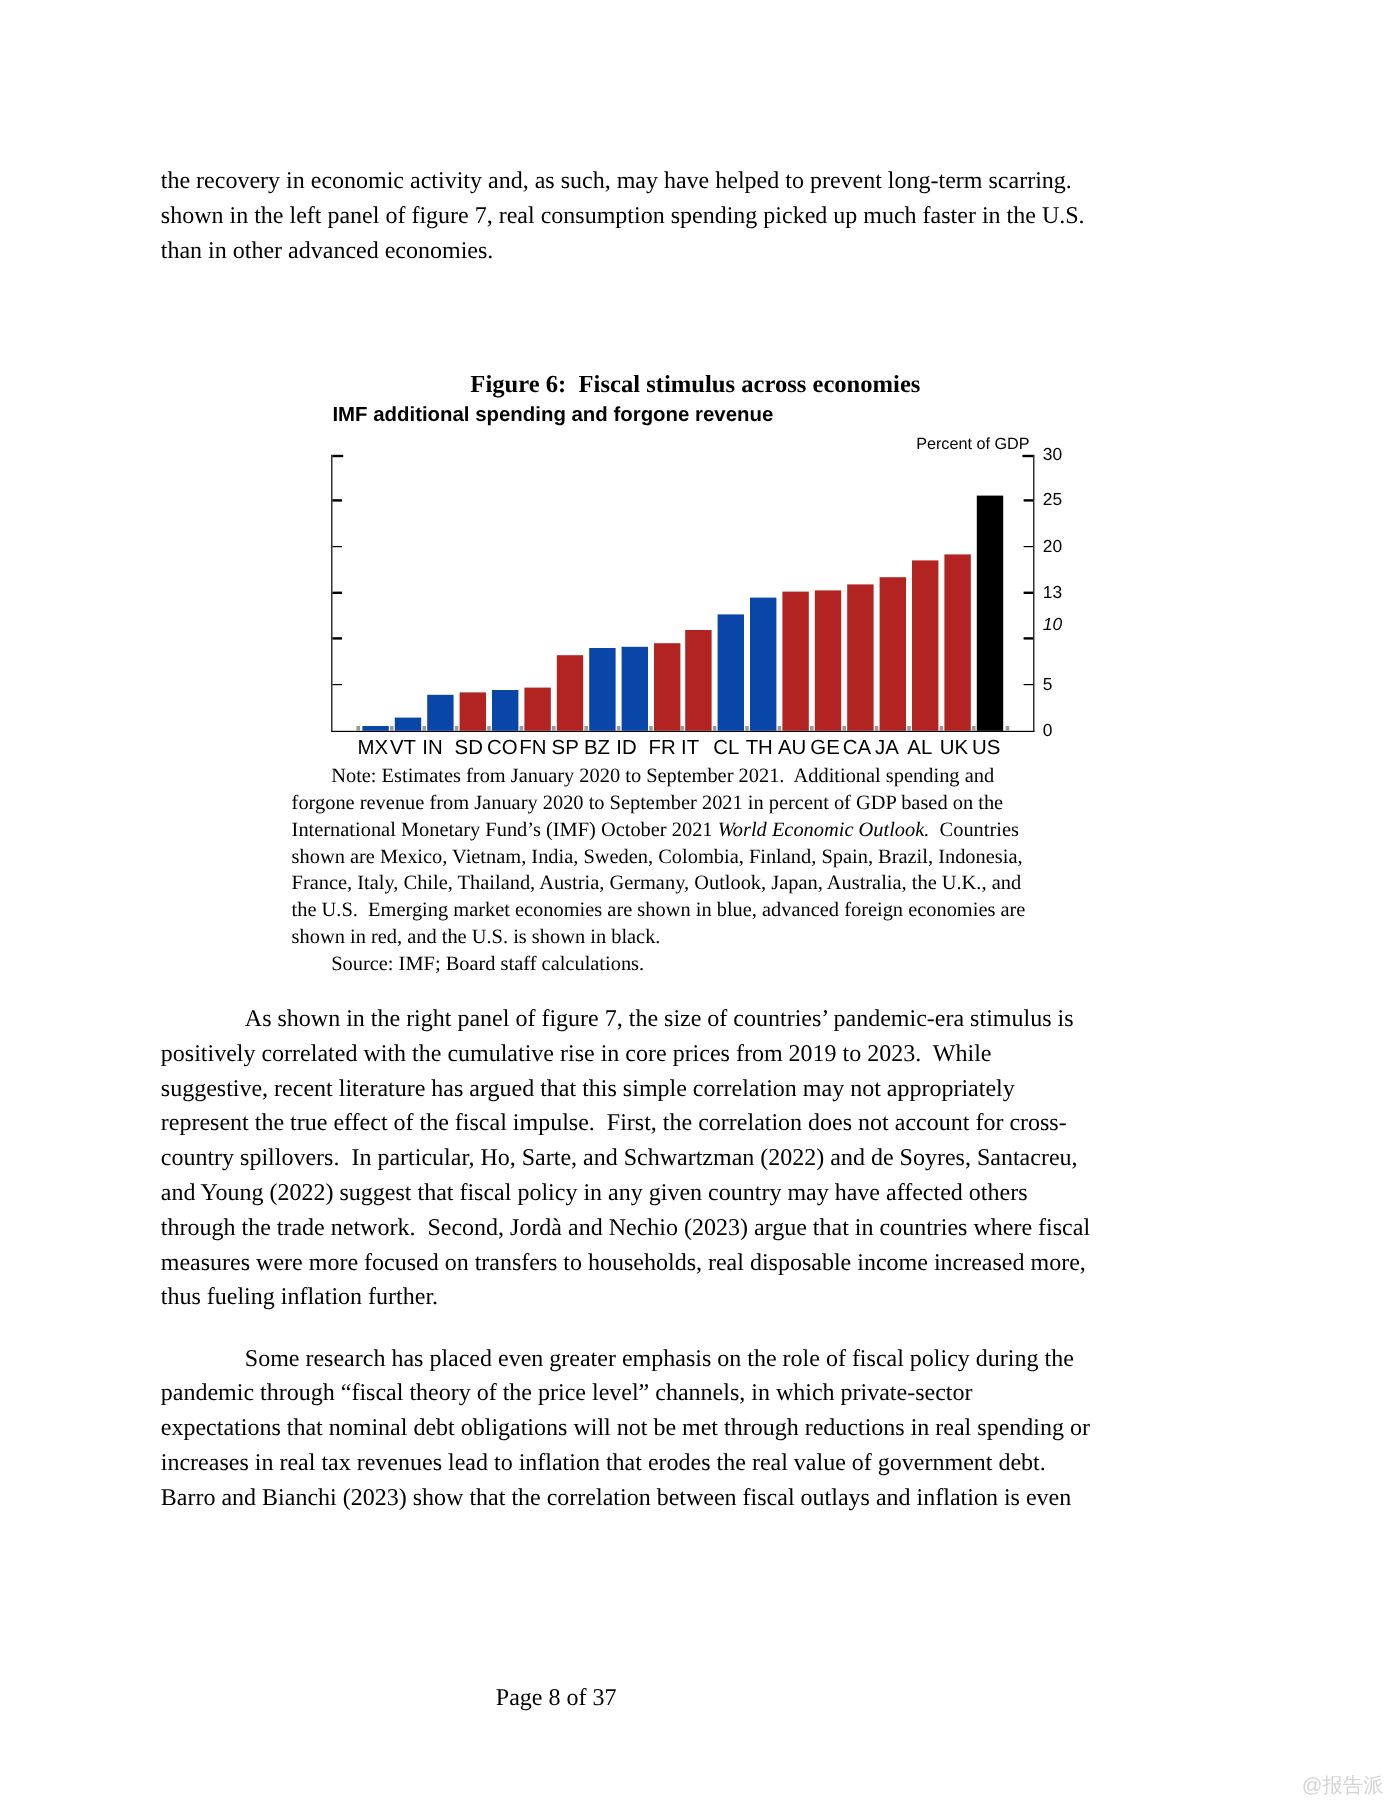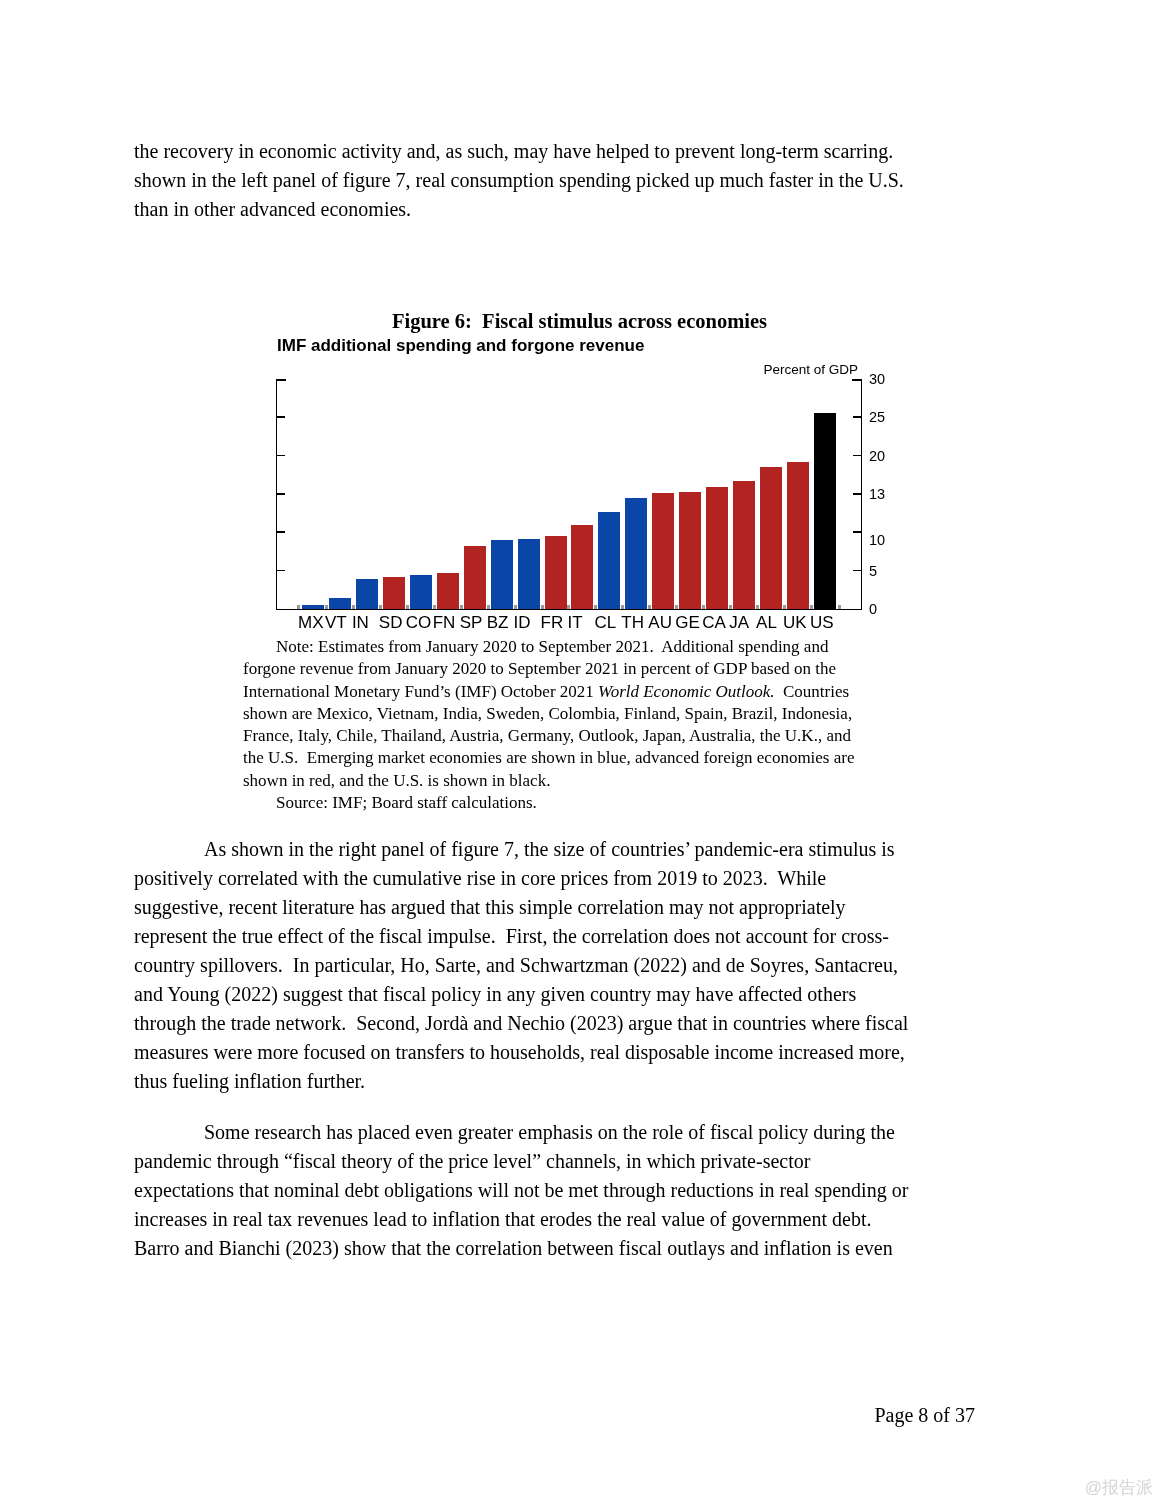--- a/index.html
+++ b/index.html
@@ -34,21 +34,21 @@
     position:absolute;top:-17px;right:3px;
     font-family:"Liberation Sans",sans-serif;font-size:13.5px;
   }
   .xlab{
     position:absolute;top:234px;width:30px;text-align:left;
     font-family:"Liberation Sans",sans-serif;font-size:17px;
   }
   .note{position:absolute;left:243px;top:636px;width:710px;font-size:17px;line-height:22.3px;}
   .nline{white-space:pre;}
   .nline.nindent{padding-left:33px;}
-  .footer{position:absolute;top:1404px;left:0;width:927px;text-align:right;font-size:20px;padding-left:48px;}
+  .footer{position:absolute;top:1404px;left:0;width:927px;text-align:center;font-size:20px;}
   .watermark{
     position:absolute;top:1476px;right:6px;
     font-family:"Liberation Sans",sans-serif;font-size:17px;color:#d4d4d4;
   }
 </style>
 </head>
 <body>
 
 <div class="page">
 
@@ -65,21 +65,21 @@
   <div class="chart-wrap">
     <span class="unit-label">Percent of GDP</span>
     <div class="cap" style="left:0"></div>
     <div class="cap" style="right:0"></div>
   <div class="ylab" style="top: 222px;">0</div>
       <div class="ytick" style="left: 0px; width: 8px; top: 190.667px;"></div>
       <div class="ytick" style="right: 0px; width: 8px; top: 190.667px;"></div>
       <div class="ylab" style="top: 183.667px;">5</div>
       <div class="ytick" style="left: 0px; width: 8px; top: 152.333px;"></div>
       <div class="ytick" style="right: 0px; width: 8px; top: 152.333px;"></div>
-      <div class="ylab" style="top: 153px;">10</div>
+      <div class="ylab" style="top: 134px; font-style: italic;">10</div>
       <div class="ytick" style="left: 0px; width: 8px; top: 114px;"></div>
       <div class="ytick" style="right: 0px; width: 8px; top: 114px;"></div>
       <div class="ylab" style="top: 107px;">13</div>
       <div class="ytick" style="left: 0px; width: 8px; top: 75.6667px;"></div>
       <div class="ytick" style="right: 0px; width: 8px; top: 75.6667px;"></div>
       <div class="ylab" style="top: 68.6667px;">20</div>
       <div class="ytick" style="left: 0px; width: 8px; top: 37.3333px;"></div>
       <div class="ytick" style="right: 0px; width: 8px; top: 37.3333px;"></div>
       <div class="ylab" style="top: 30.3333px;">25</div>
       <div class="ylab" style="top: -8px;">30</div>

